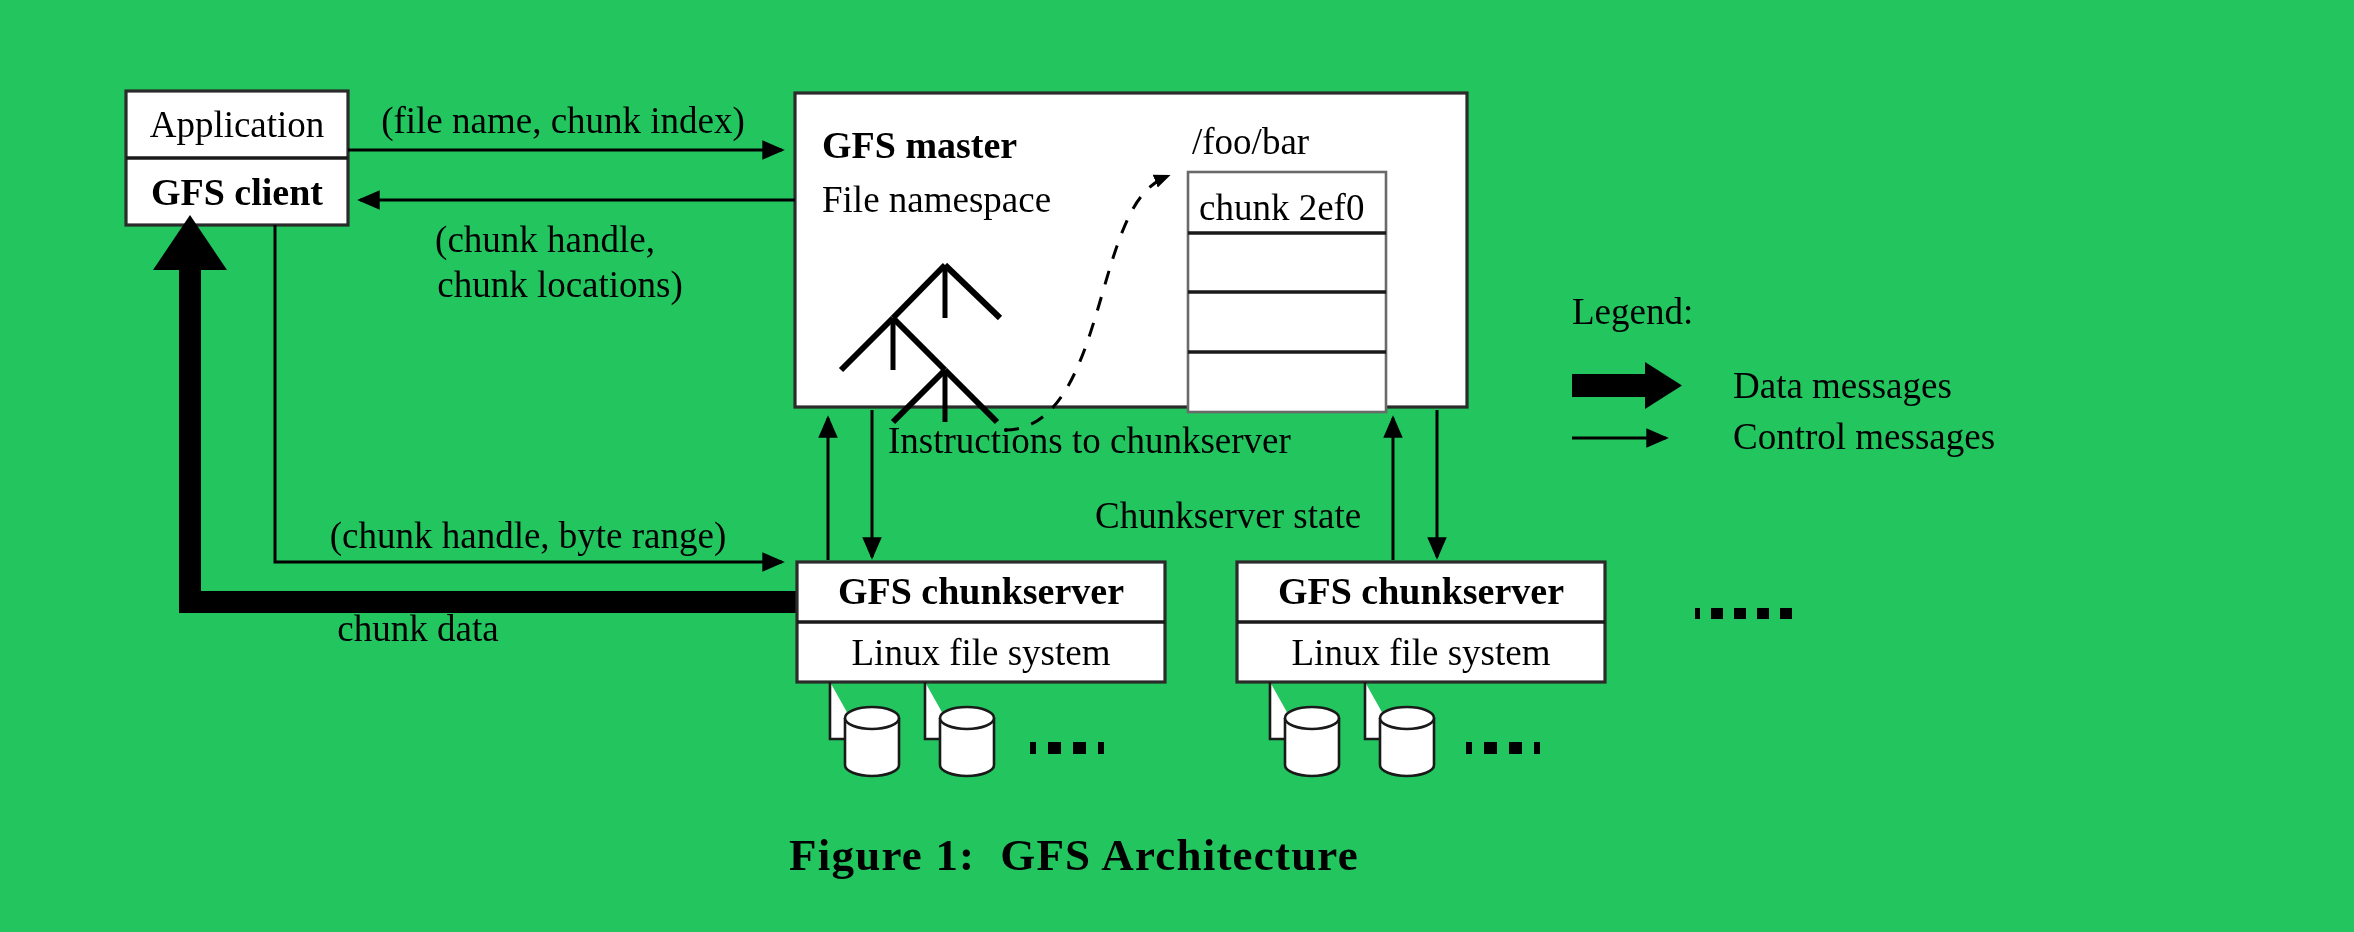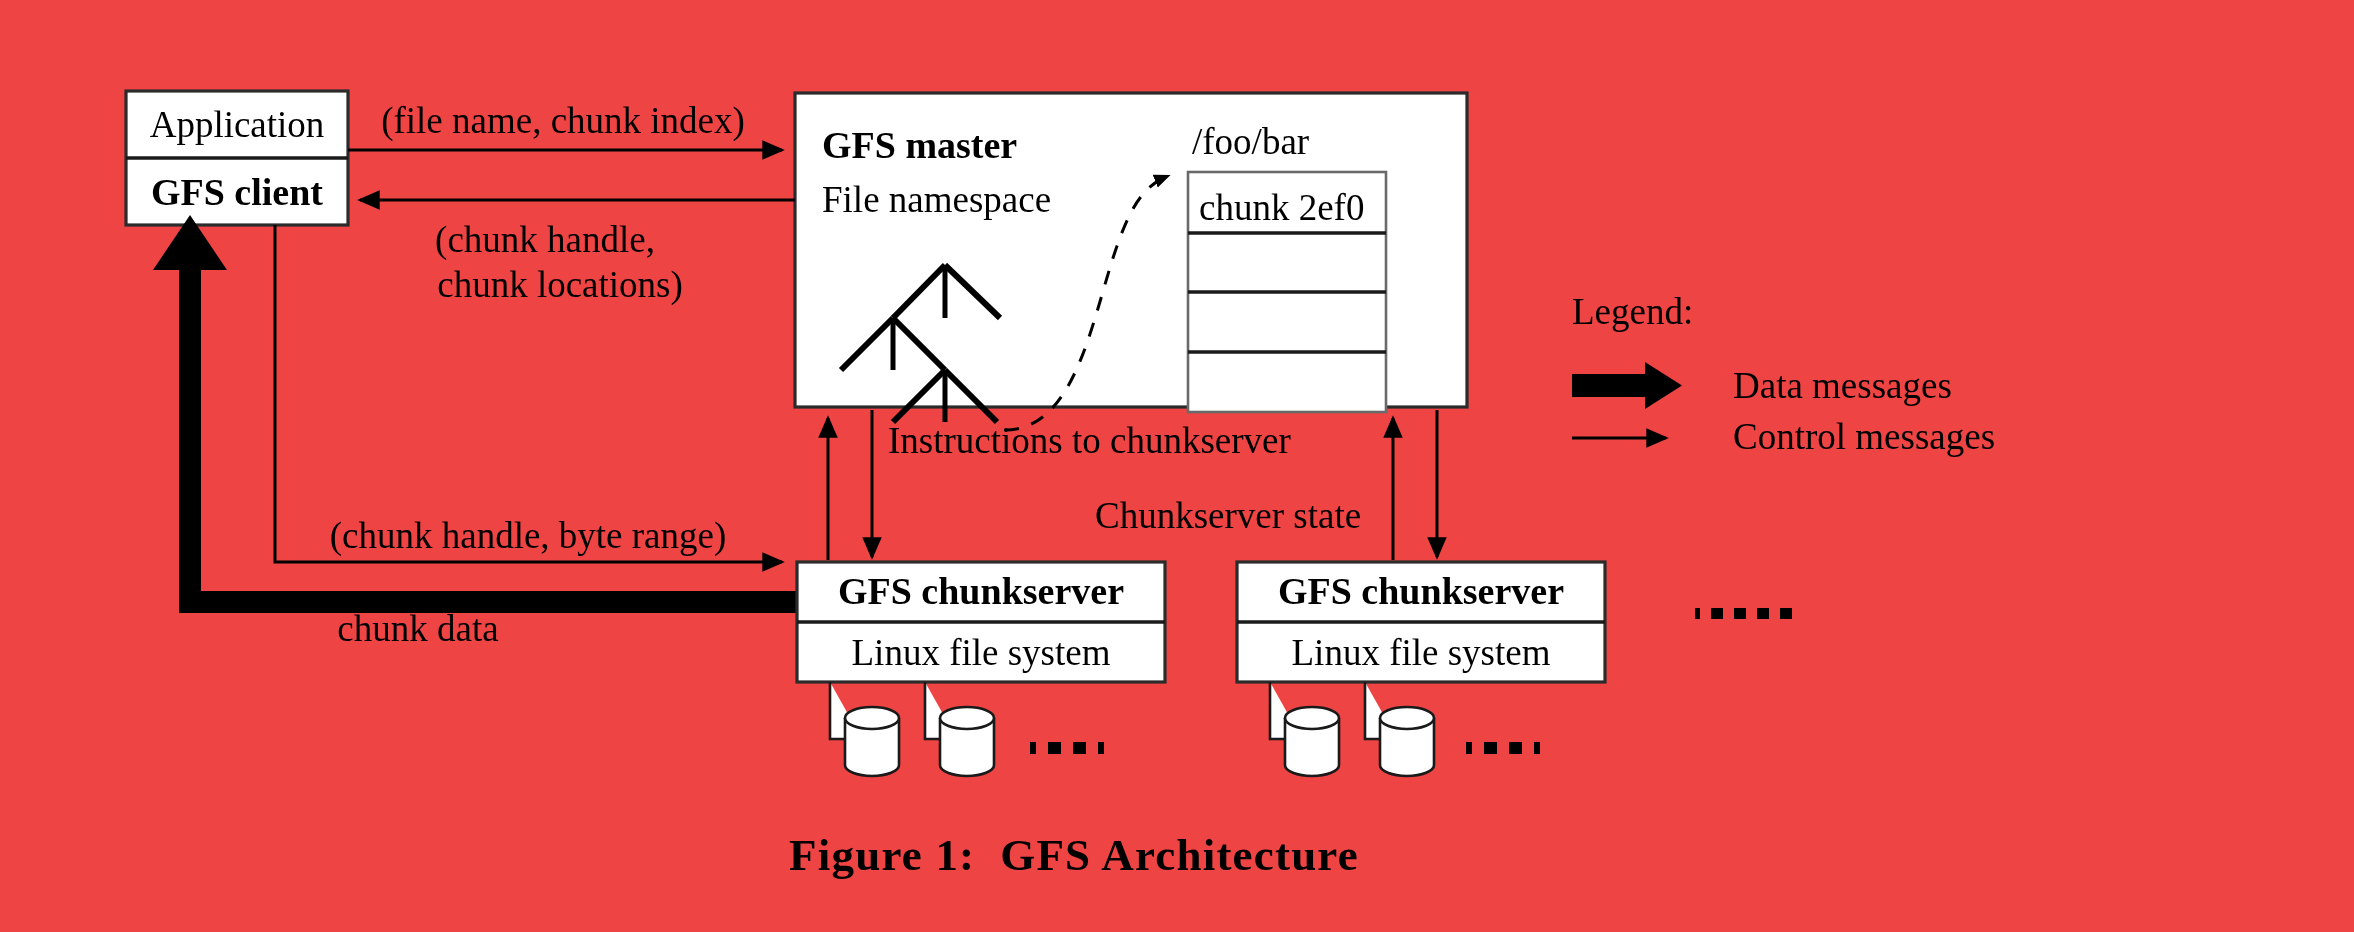--- a/index.html
+++ b/index.html
@@ -5,21 +5,21 @@
 <style>
   html, body {
     margin: 0;
     padding: 0;
     background: #ffffff;
   }
   #figure-root {
     position: relative;
     width: 2354px;
     height: 932px;
-    background: #ef4444;
+    background: #22c55e;
     font-family: "Liberation Serif", "DejaVu Serif", serif;
     overflow: hidden;
   }
   svg.diagram {
     position: absolute;
     top: 0;
     left: 0;
     width: 2354px;
     height: 932px;
     display: block;

